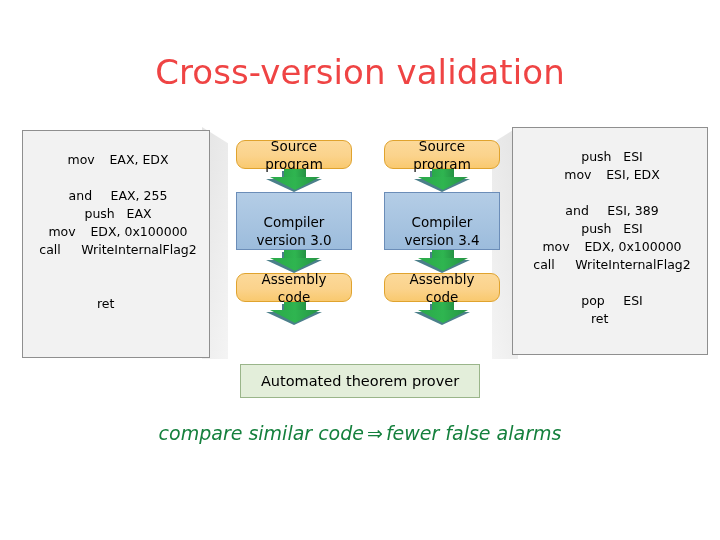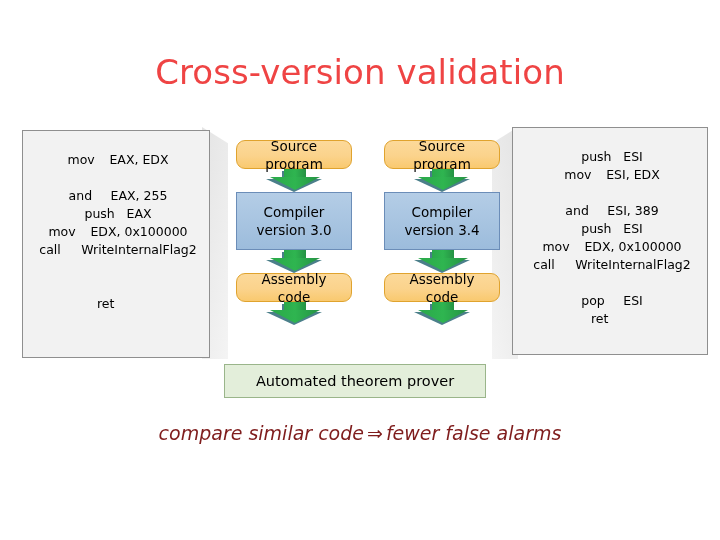--- a/index.html
+++ b/index.html
@@ -104,20 +104,21 @@
   .box-assembly {
     height: 29px;
     border-radius: 9px;
     border: 1px solid #e0a32e;
     background: linear-gradient(180deg, #fcd99a 0%, #fbd38c 55%, #f9c96f 100%);
   }
   .box-compiler {
     height: 58px;
     border: 1px solid #6b8db8;
     background: linear-gradient(180deg, #b4cde6 0%, #a6c3e0 60%, #9cbcdc 100%);
+    justify-content: flex-end;
   }
 
   
   .arrow-down {
     position: relative;
     width: 116px;
     height: 23px;
   }
   .arrow-down .shaft,
   .arrow-down .head { position: absolute; }
@@ -139,43 +140,43 @@
   }
   .arrow-down .head {
     left: 34px; top: 8px; width: 50px; height: 13px;
     background: linear-gradient(90deg, #2aa84a 0%, #2fb550 50%, #259244 100%);
     clip-path: polygon(0 0, 100% 0, 50% 100%);
   }
 
   
   #prover-box {
     position: absolute;
-    left: 224px;
+    left: 240px;
     top: 364px;
-    width: 262px;
+    width: 240px;
     height: 34px;
     background: #e3eeda;
     border: 1px solid #9ab58a;
     display: flex;
     align-items: center;
     justify-content: center;
     font-size: 14.5px;
     color: #000000;
   }
 
   
   #caption {
     position: absolute;
     left: 0;
     top: 422px;
     width: 720px;
     text-align: center;
     font-style: italic;
     font-size: 19px;
-    color: #7f1d1d;
+    color: #15803d;
     font-family: "DejaVu Sans", "Liberation Sans", sans-serif;
   }
   #caption .impl { font-style: normal; padding: 0 3px; }
 </style>
 </head>
 <body>
 
 <div id="slide">
 
   <div id="slide-title">Cross-version validation</div>

